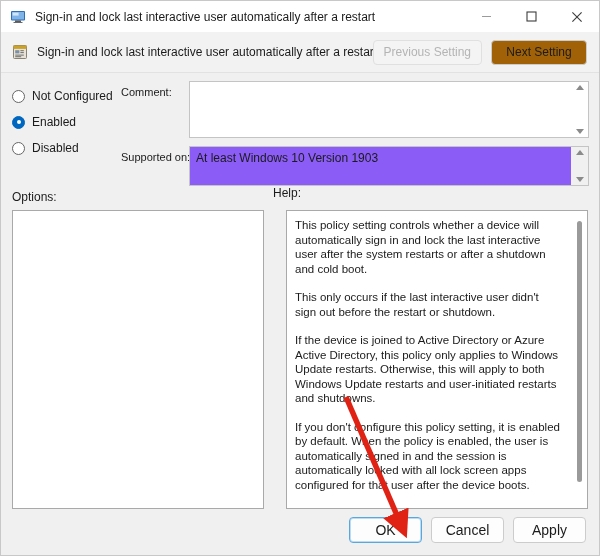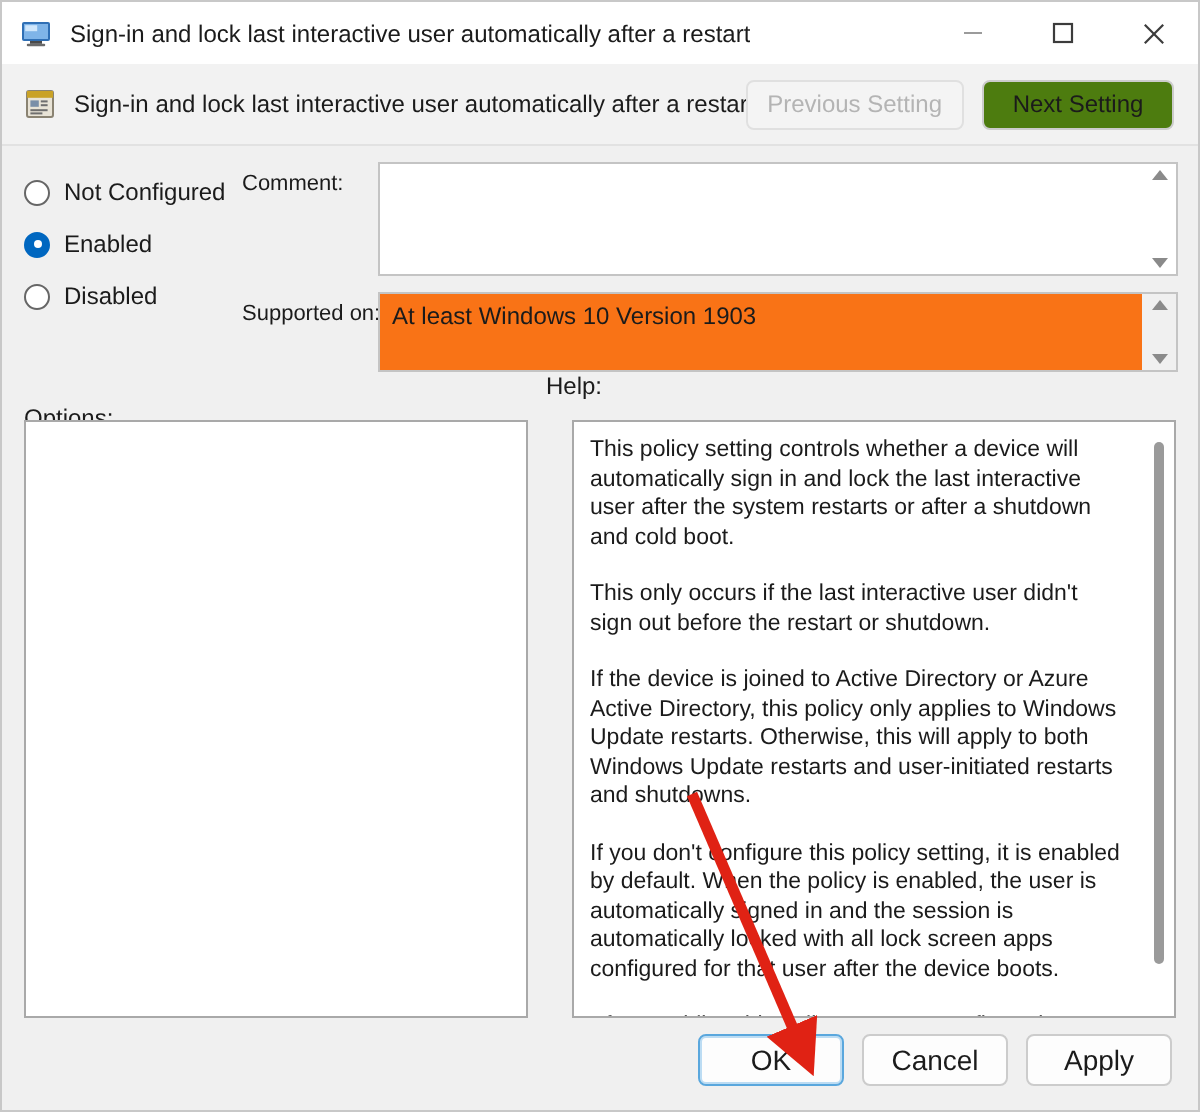--- a/index.html
+++ b/index.html
@@ -79,21 +79,21 @@
     margin-left: auto;
     display: flex;
     gap: 9px;
   }
   .hbtn {
     height: 25px;
     min-width: 96px;
     padding: 0 10px;
     font-size: 12px;
     font-family: "Liberation Sans", sans-serif;
-    background: #4d7c0f;
+    background: #a16207;
     border: 1px solid #cccccc;
     border-radius: 4px;
     color: #1b1b1b;
     display: flex; align-items: center; justify-content: center;
     white-space: nowrap;
   }
   .hbtn.disabled {
     color: #b4b4b4;
     background: #f4f4f4;
     border-color: #e0e0e0;
@@ -158,21 +158,21 @@
     border: 1px solid #c4c4c4;
     display: flex;
   }
   #comment-field {
     left: 188px; top: 8px;
     width: 400px; height: 57px;
   }
   #supported-field {
     left: 188px; top: 73px;
     width: 400px; height: 40px;
-    background: #f97316;
+    background: #8b5cf6;
   }
   .field-text {
     flex: 1 1 auto;
     padding: 4px 6px;
     font-size: 12px;
     color: #1b1b1b;
     overflow: hidden;
     line-height: 15px;
   }
   .spin-col {
@@ -192,21 +192,21 @@
   }
   .arrow-up { border-bottom: 5px solid #8a8a8a; }
   .arrow-down { border-top: 5px solid #8a8a8a; }
 
   
   #panels-labels {
     position: relative;
     height: 24px;
     flex: 0 0 auto;
   }
-  #options-label { position: absolute; left: 11px; top: 16px; font-size: 12px; color: #1b1b1b; }
+  #options-label { position: absolute; left: 11px; top: 4px; font-size: 12px; color: #1b1b1b; }
   #help-label { position: absolute; left: 272px; top: 0; font-size: 12px; color: #1b1b1b; }
 
   #panels {
     flex: 1 1 auto;
     position: relative;
     padding: 0 11px 0 11px;
     display: flex;
     gap: 22px;
     min-height: 0;
   }

